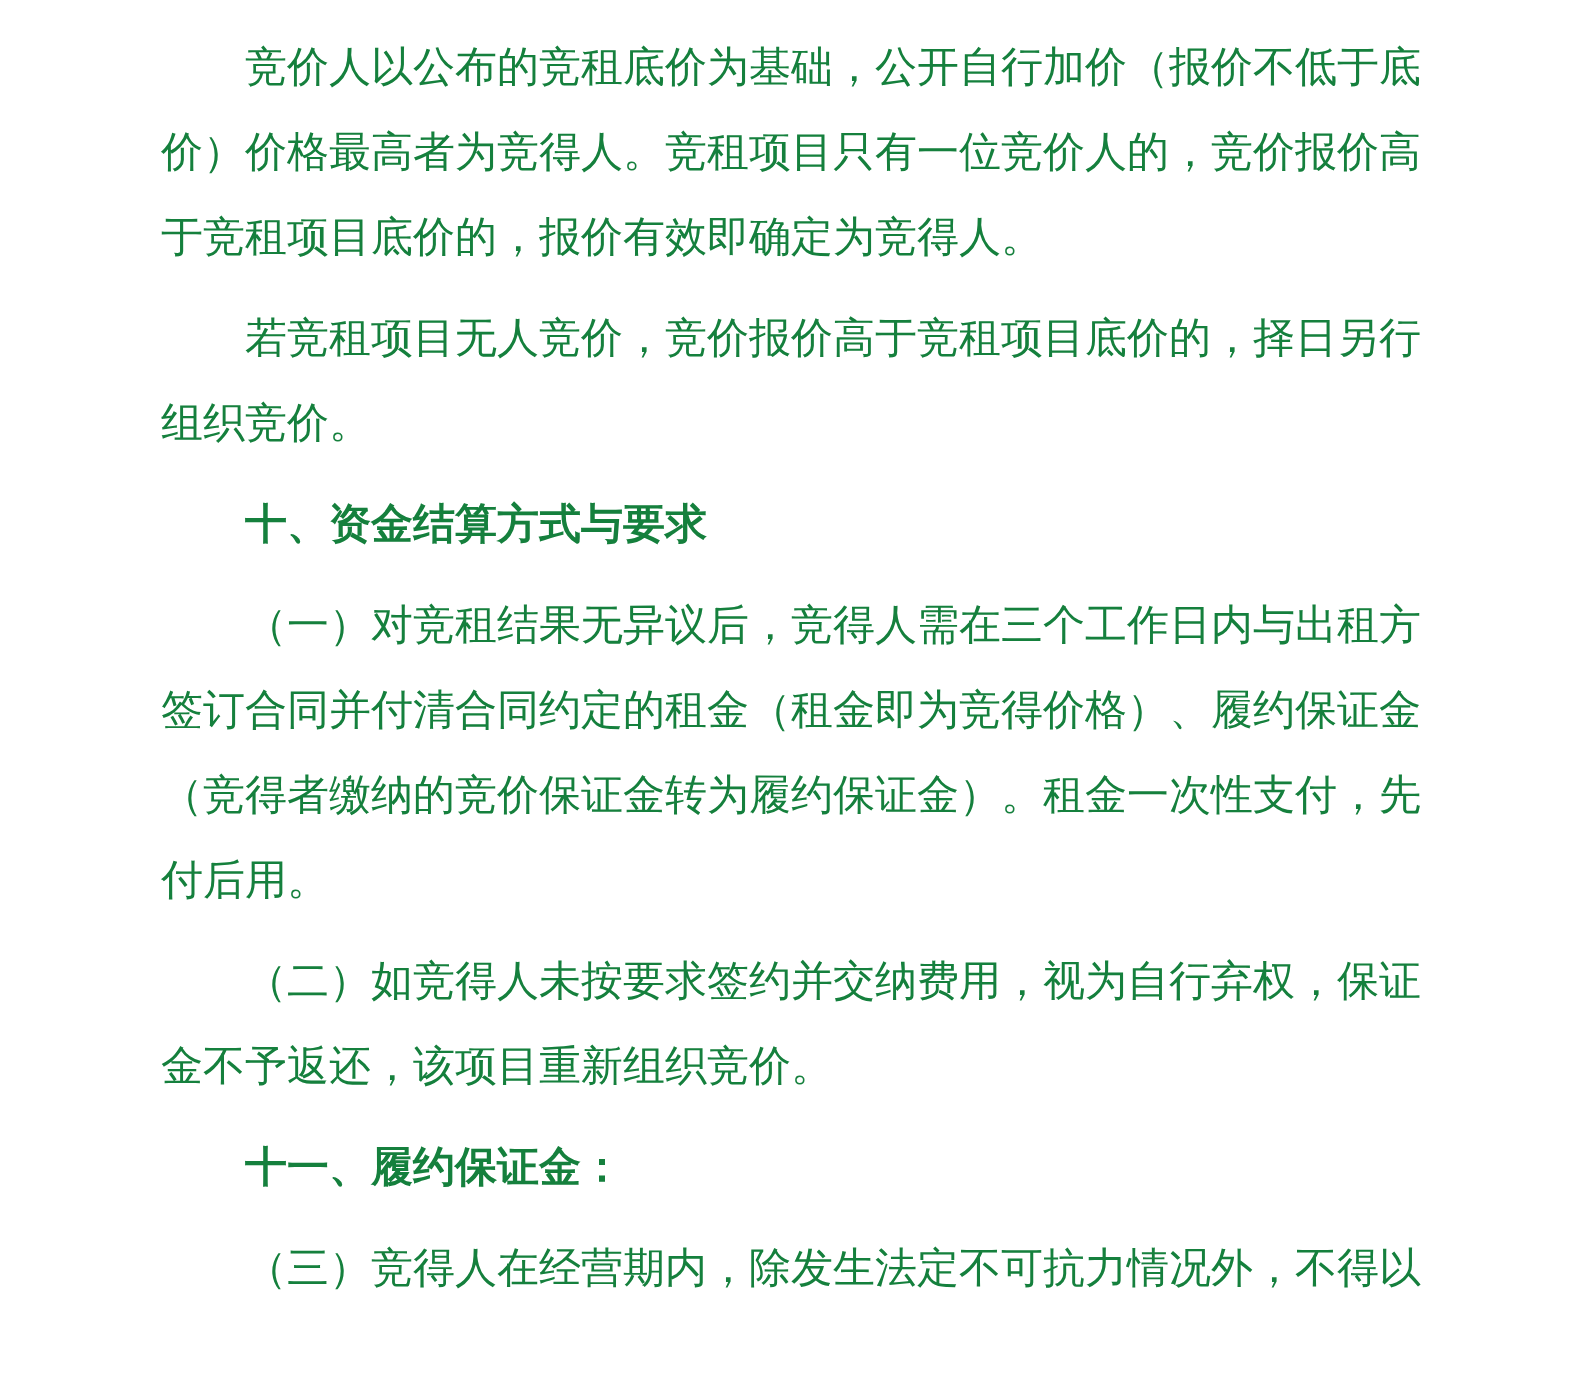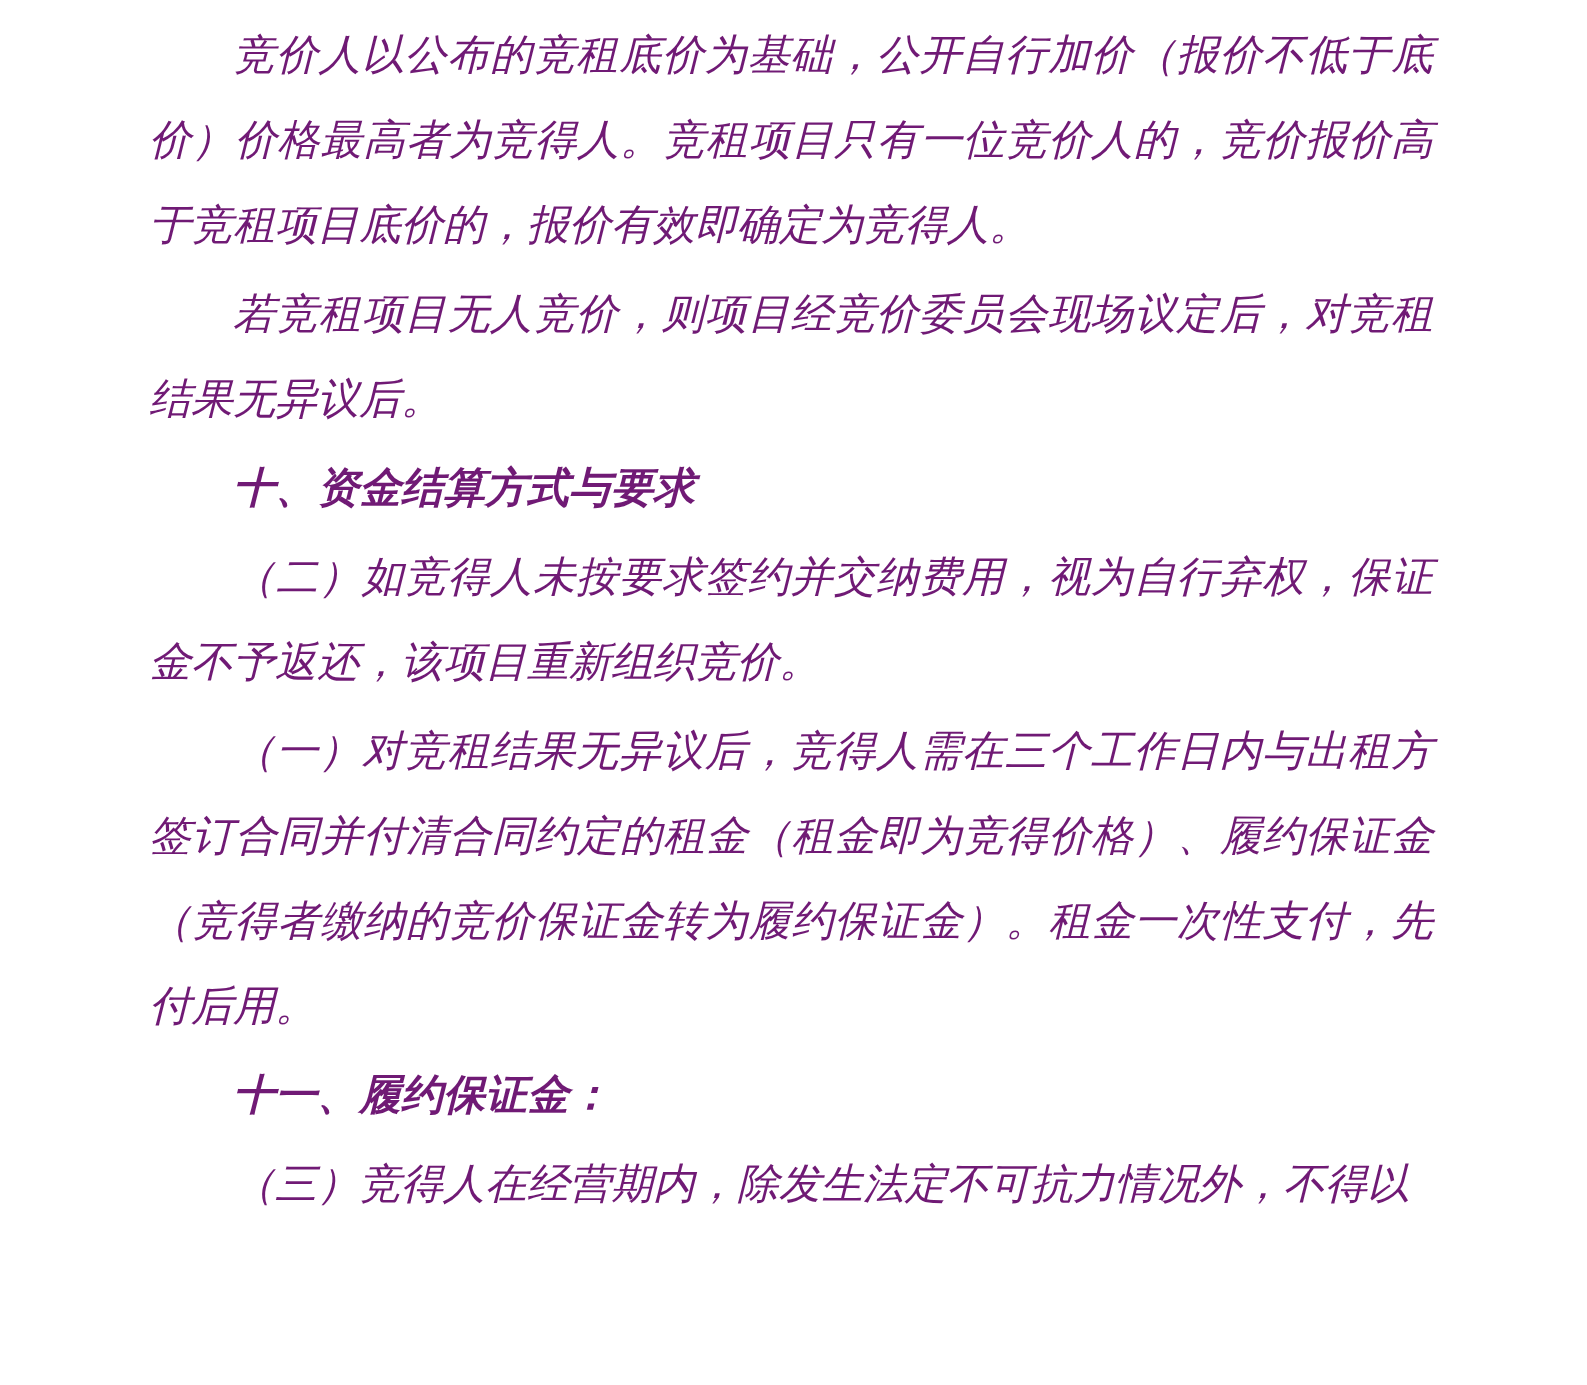--- a/index.html
+++ b/index.html
@@ -12,43 +12,42 @@
     height: 1385px;
     overflow: hidden;
   }
   .page {
     box-sizing: content-box;
     width: 1292px;
     padding: 8px 150px 0 145px;
     color: #000000;
   }
   .page p {
-    margin: 4px;
+    margin: 16px;
     font-family: "DejaVu Serif", serif;
     font-size: 42px;
     line-height: 85px;
     text-align: justify;
     text-align-last: left;
     text-indent: 2em;
-    color: #701a75;
+    color: #15803d;
     letter-spacing: 0;
     word-break: normal;
     line-break: strict;
-    font-style: italic;
   }
   .page p.heading {
     font-family: "DejaVu Sans", sans-serif;
     font-weight: bold;
     text-align: left;
   }
 </style>
 </head>
 <body>
 
 <div class="page">
   <p class="body">竞价人以公布的竞租底价为基础，公开自行加价（报价不低于底价）价格最高者为竞得人。竞租项目只有一位竞价人的，竞价报价高于竞租项目底价的，报价有效即确定为竞得人。</p>
-  <p class="body">若竞租项目无人竞价，则项目经竞价委员会现场议定后，对竞租结果无异议后。</p>
+  <p class="body">若竞租项目无人竞价，竞价报价高于竞租项目底价的，择日另行组织竞价。</p>
   <p class="heading">十、资金结算方式与要求</p>
+  <p class="body">（一）对竞租结果无异议后，竞得人需在三个工作日内与出租方签订合同并付清合同约定的租金（租金即为竞得价格）、履约保证金（竞得者缴纳的竞价保证金转为履约保证金）。租金一次性支付，先付后用。</p>
   <p class="body">（二）如竞得人未按要求签约并交纳费用，视为自行弃权，保证金不予返还，该项目重新组织竞价。</p>
-  <p class="body">（一）对竞租结果无异议后，竞得人需在三个工作日内与出租方签订合同并付清合同约定的租金（租金即为竞得价格）、履约保证金（竞得者缴纳的竞价保证金转为履约保证金）。租金一次性支付，先付后用。</p>
   <p class="heading">十一、履约保证金：</p>
   <p class="body">（三）竞得人在经营期内，除发生法定不可抗力情况外，不得以</p>
 </div>
 
 </body></html>

